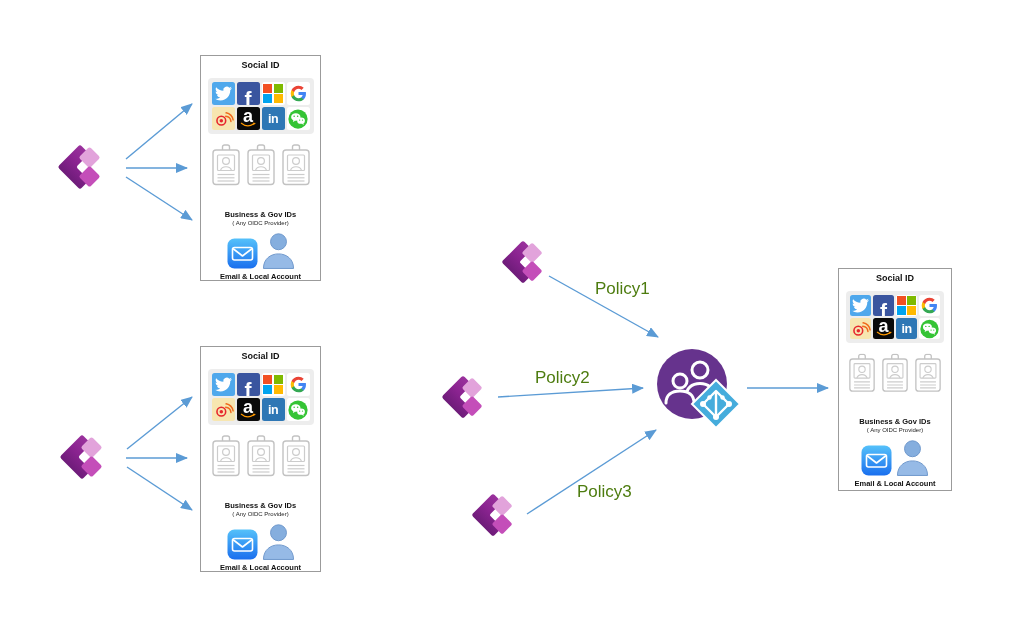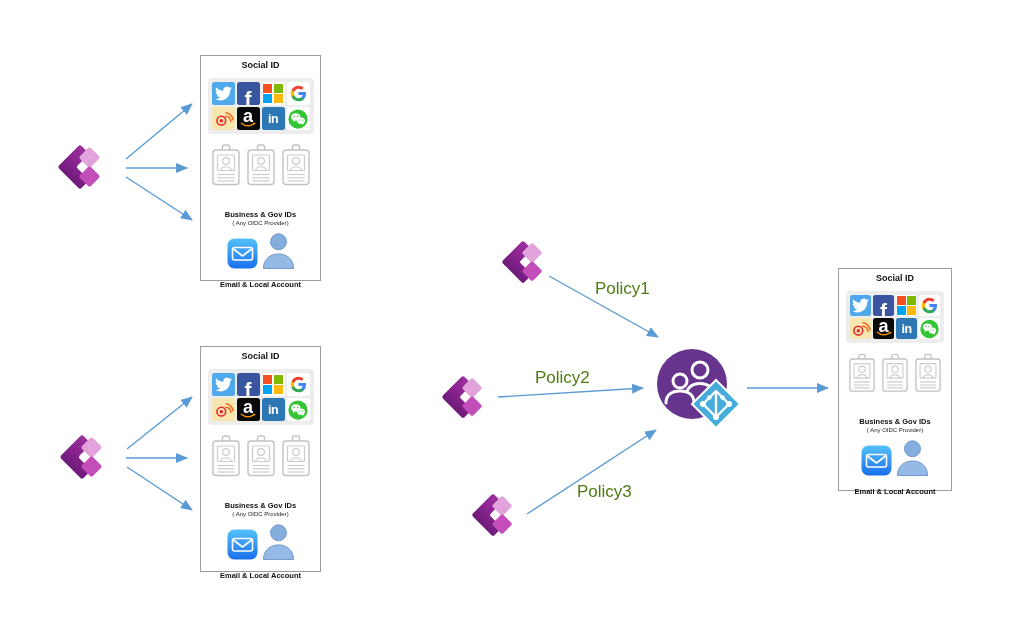--- a/index.html
+++ b/index.html
@@ -59,21 +59,21 @@
   .t-wechat svg{width:22px;height:22px;}
   .badges{display:flex;gap:5px;margin-top:10px;}
   .badge{width:30px;height:42px;}
   .slot3 .badge{width:28px;height:40px;}
   .biz-label{font-size:7.5px;font-weight:bold;color:#111;margin-top:24px;}
   .oidc-label{font-size:6px;color:#222;margin-top:1px;}
   .account-row{display:flex;align-items:flex-end;gap:4px;margin-top:6px;}
   .mail-ic{width:31px;height:31px;}
   .mail-ic svg{width:31px;height:31px;}
   .person-ic{width:33px;height:37px;}
-  .acct-label{font-size:7.5px;font-weight:bold;color:#111;margin-top:11px;}
+  .acct-label{font-size:7.5px;font-weight:bold;color:#111;margin-top:3px;}
   
   #symlib{position:absolute;width:0;height:0;overflow:hidden;}
 </style>
 </head>
 <body>
 
 <svg id="symlib" aria-hidden="true">
   <defs>
     <linearGradient id="gd-pa" x1="0" y1="1" x2="1" y2="0">
       <stop offset="0" stop-color="#5a1769"></stop>

